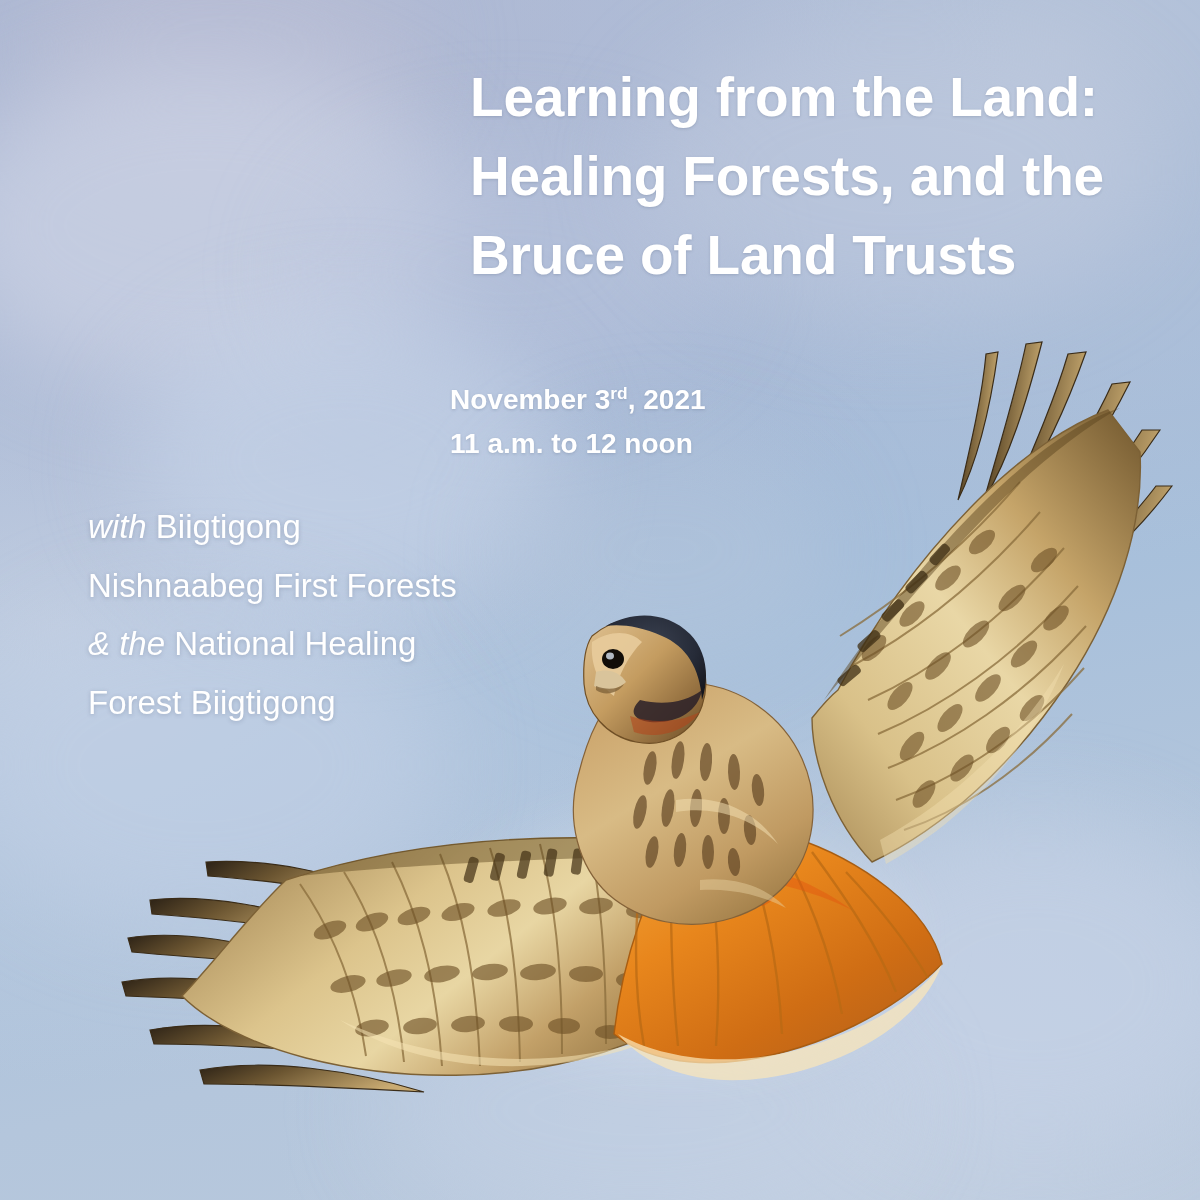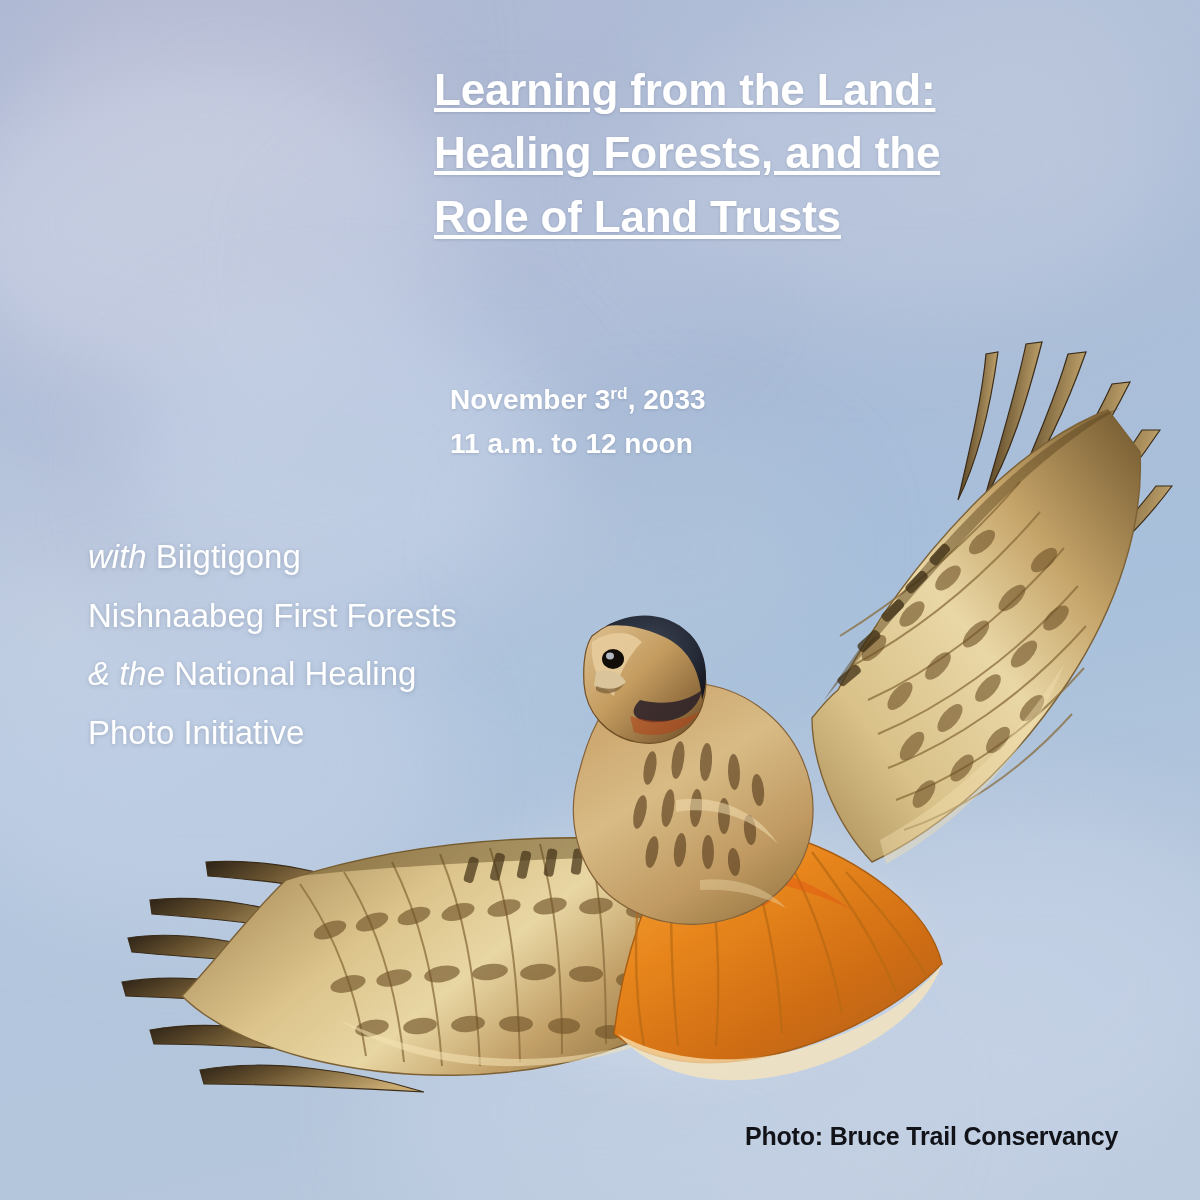--- a/index.html
+++ b/index.html
@@ -47,47 +47,46 @@
     background: radial-gradient(closest-side, rgba(242,246,252,.60), rgba(242,246,252,0));
     filter: blur(26px);
   }
 
   
   #hawk { position: absolute; left: 0; top: 0; width: 1200px; height: 1200px; }
 
   
   .title {
     position: absolute;
-    left: 434px;
+    left: 470px;
     top: 58px;
     width: 620px;
     color: #ffffff;
-    font-size: 44px;
+    font-size: 55px;
     font-weight: bold;
     line-height: 1.44;
     letter-spacing: -0.2px;
     text-shadow: 0 1px 3px rgba(60,75,100,.22);
-    text-decoration: underline;
   }
   .when {
     position: absolute;
     left: 450px;
     top: 378px;
     width: 560px;
     color: #ffffff;
     font-size: 28px;
     font-weight: bold;
     line-height: 1.58;
     text-shadow: 0 1px 3px rgba(60,75,100,.22);
   }
   .when sup { font-size: 0.62em; vertical-align: super; line-height: 0; }
   .partners {
     position: absolute;
     left: 88px;
-    top: 528px;
+    top: 498px;
     width: 520px;
     color: #ffffff;
     font-size: 33px;
     font-weight: normal;
     line-height: 1.78;
     text-shadow: 0 1px 4px rgba(60,75,100,.26);
   }
   .partners em { font-style: italic; }
   .credit {
     position: absolute;
@@ -377,36 +376,35 @@
       <path d="M596,672 C608,668 620,672 626,682 C618,690 604,692 594,686 Z" fill="#d9c49b"></path>
       <path d="M596,686 C606,690 616,690 624,684 C618,694 604,696 596,690 Z" fill="#7c6038" opacity=".75"></path>
 
       <path d="M630,716 C654,724 680,722 700,712 C686,732 656,740 634,732 Z" fill="#b4431a" opacity=".55"></path>
     </g>
   </svg>
 
   <div class="title">
     <div class="nowrap">Learning from the Land:</div>
     <div class="nowrap">Healing Forests, and the</div>
-    <div class="nowrap">Role of Land Trusts</div>
+    <div class="nowrap">Bruce of Land Trusts</div>
   </div>
 
   <div class="when">
     <div class="nowrap">
-      <span>November 3</span><sup>rd</sup><span>, 2033</span>
+      <span>November 3</span><sup>rd</sup><span>, 2021</span>
     </div>
     <div class="nowrap">11 a.m. to 12 noon</div>
   </div>
 
   <div class="partners">
     <div class="nowrap">
       <em>with</em><span> Biigtigong</span>
     </div>
     <div class="nowrap">Nishnaabeg First Forests</div>
     <div class="nowrap">
       <em>&amp; the</em><span> National Healing</span>
     </div>
-    <div class="nowrap">Photo Initiative</div>
+    <div class="nowrap">Forest Biigtigong</div>
   </div>
 
-  <div class="credit">Photo: Bruce Trail Conservancy</div>
 
 </div>
 
 </body></html>

